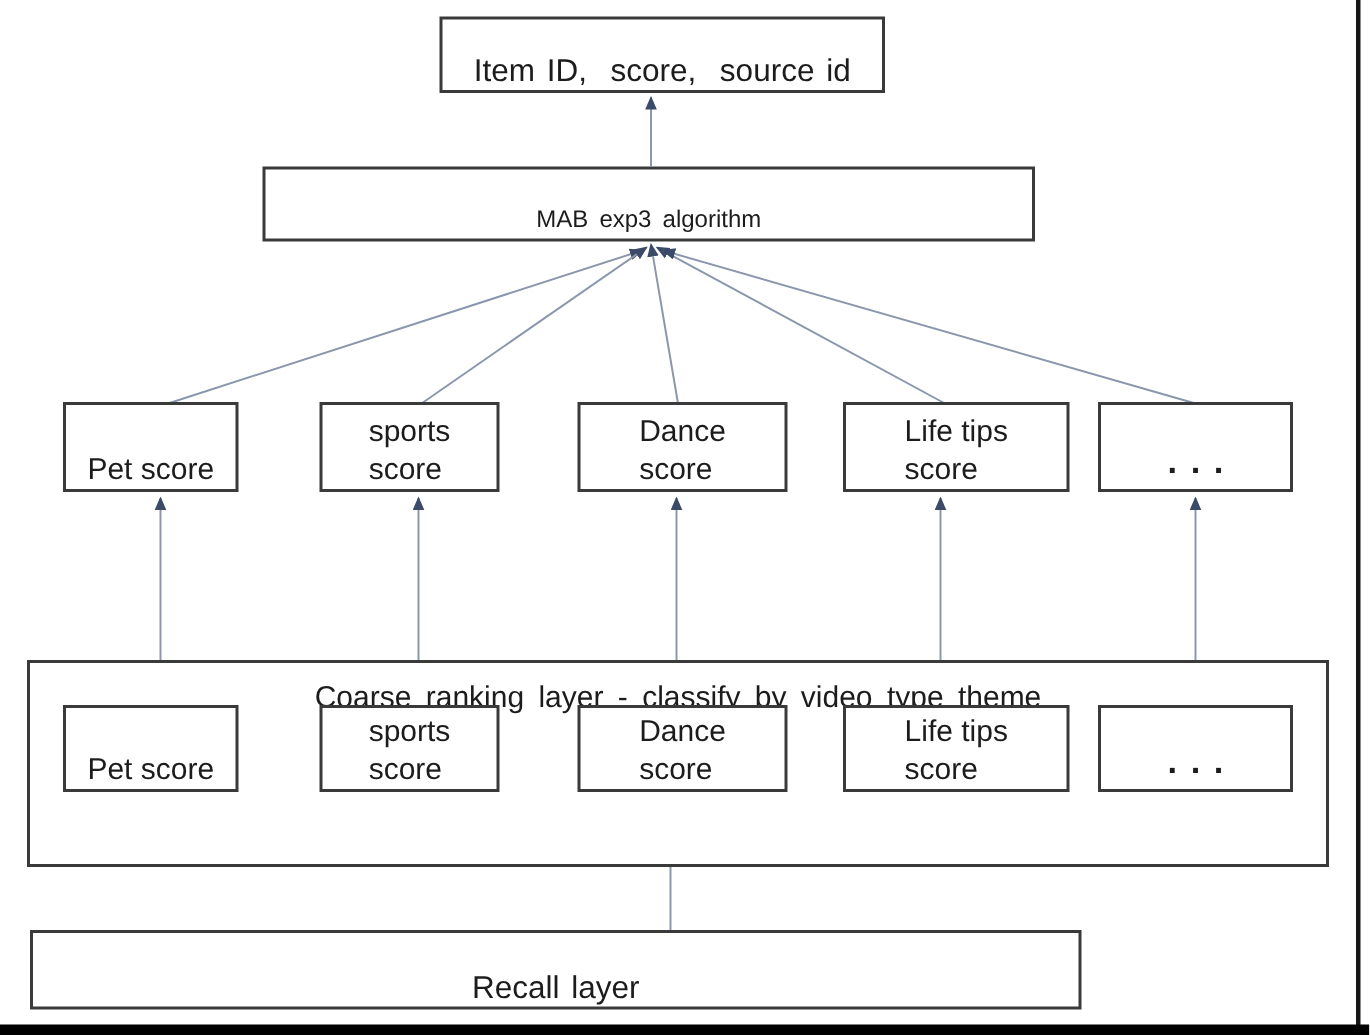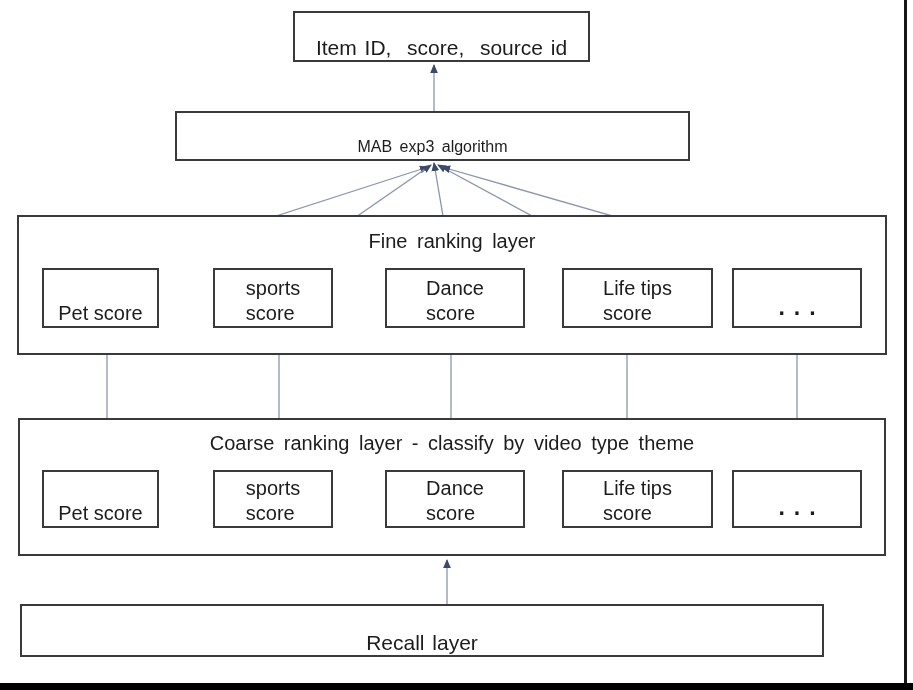--- a/index.html
+++ b/index.html
@@ -52,21 +52,21 @@
   .mab-box { left: 175px; top: 111px; width: 515px; height: 50px; }
   .mab-box .label { font-size: 16px; word-spacing: 3px; }
 
   .layer-container {
     position: absolute;
     background: #ffffff;
     border: 2px solid var(--box-border, #3a3a3a);
     box-sizing: border-box;
   }
   .fine-container { left: 17px; top: 215px; width: 870px; height: 140px; }
-  .coarse-container { left: 18px; top: 418px; width: 868px; height: 138px; }
+  .coarse-container { left: 18px; top: 440px; width: 868px; height: 138px; }
   .layer-title {
     position: absolute;
     left: 0; right: 0;
     text-align: center;
     font-size: 20px;
     word-spacing: 4px;
   }
   .fine-container .layer-title { top: 13px; }
   .coarse-container .layer-title { top: 12px; }
 
@@ -79,21 +79,21 @@
   .pos-4 { left: 562px; width: 151px; }
   .pos-5 { left: 732px; width: 130px; }
   .dots .label {
     font-weight: bold;
     font-size: 23px;
     letter-spacing: 9px;
     transform: translateY(-6px);
     padding-left: 9px;
   }
 
-  .recall-box { left: 20px; top: 604px; width: 804px; height: 53px; }
+  .recall-box { left: 20px; top: 620px; width: 701px; height: 53px; }
   .recall-box .label { font-size: 21px; word-spacing: 2px; }
 
   .right-border {
     position: absolute;
     top: 0; left: 904px;
     width: 3px; height: 690px;
     background: #161616;
   }
   .bottom-bar {
     position: absolute;
@@ -132,23 +132,20 @@
   </svg>
 
   <div class="box output-box">
     <span class="label">Item ID,  score,  source id</span>
   </div>
 
   <div class="box mab-box">
     <span class="label">MAB exp3 algorithm</span>
   </div>
 
-  <div class="layer-container fine-container">
-    <div class="layer-title">Fine ranking layer</div>
-  </div>
   <div class="box score-box row-fine pos-1">
     <span class="label">Pet score</span>
   </div>
   <div class="box score-box row-fine pos-2">
     <span class="label left-block">sports
 score</span>
   </div>
   <div class="box score-box row-fine pos-3">
     <span class="label left-block">Dance
 score</span>

